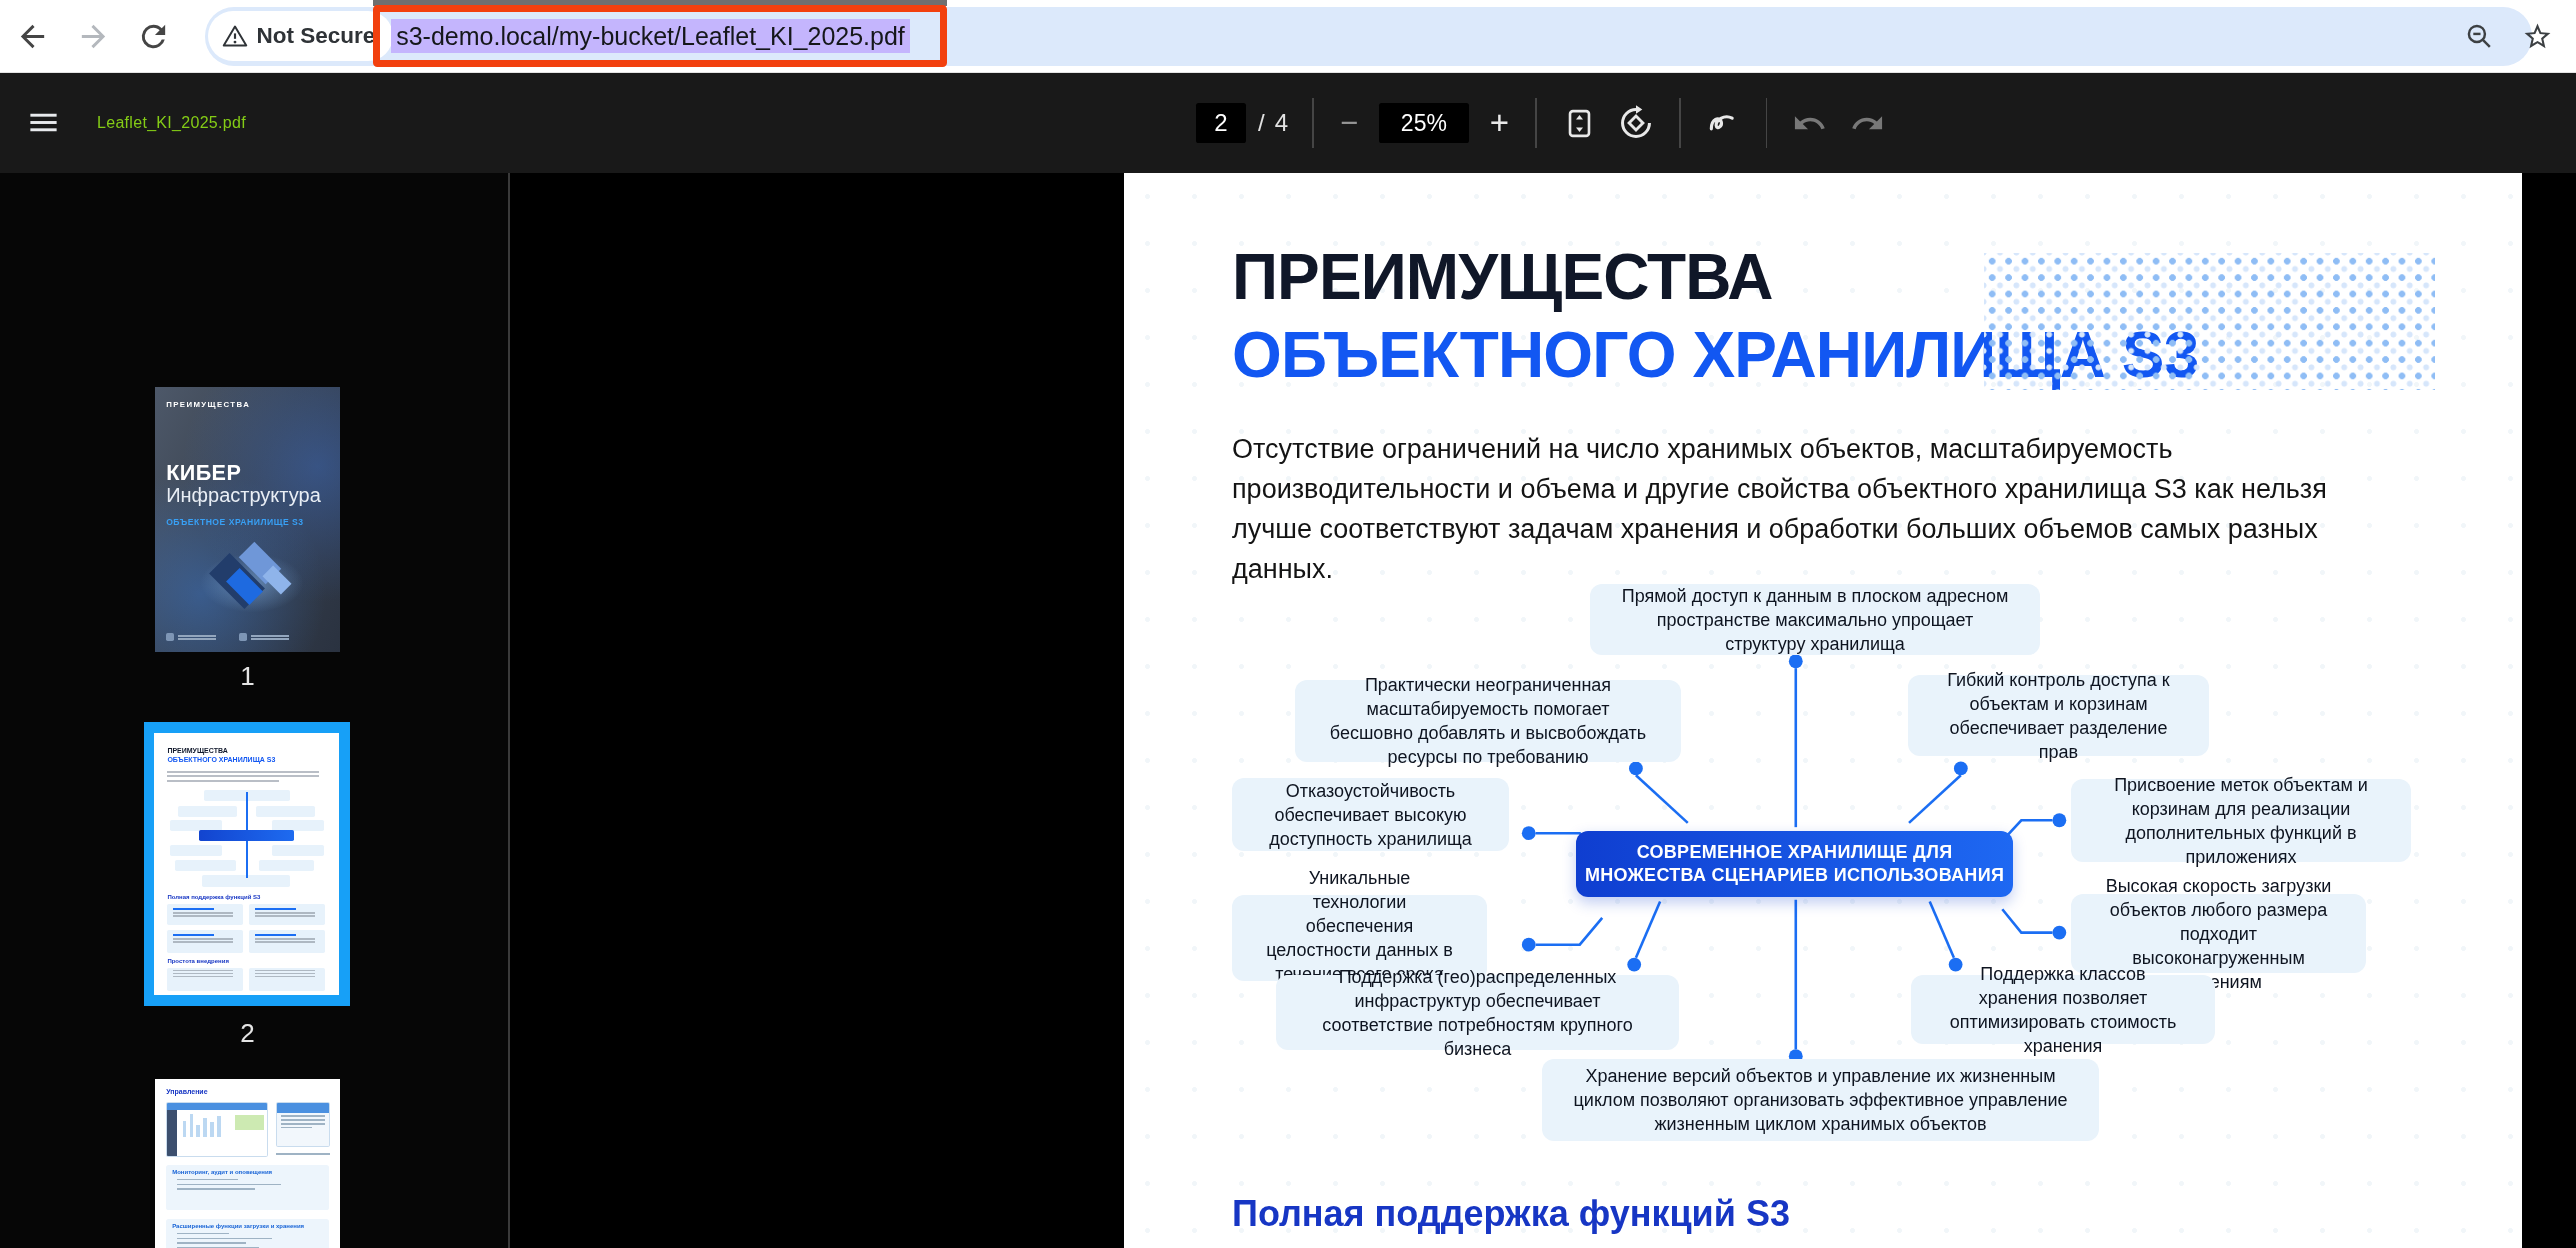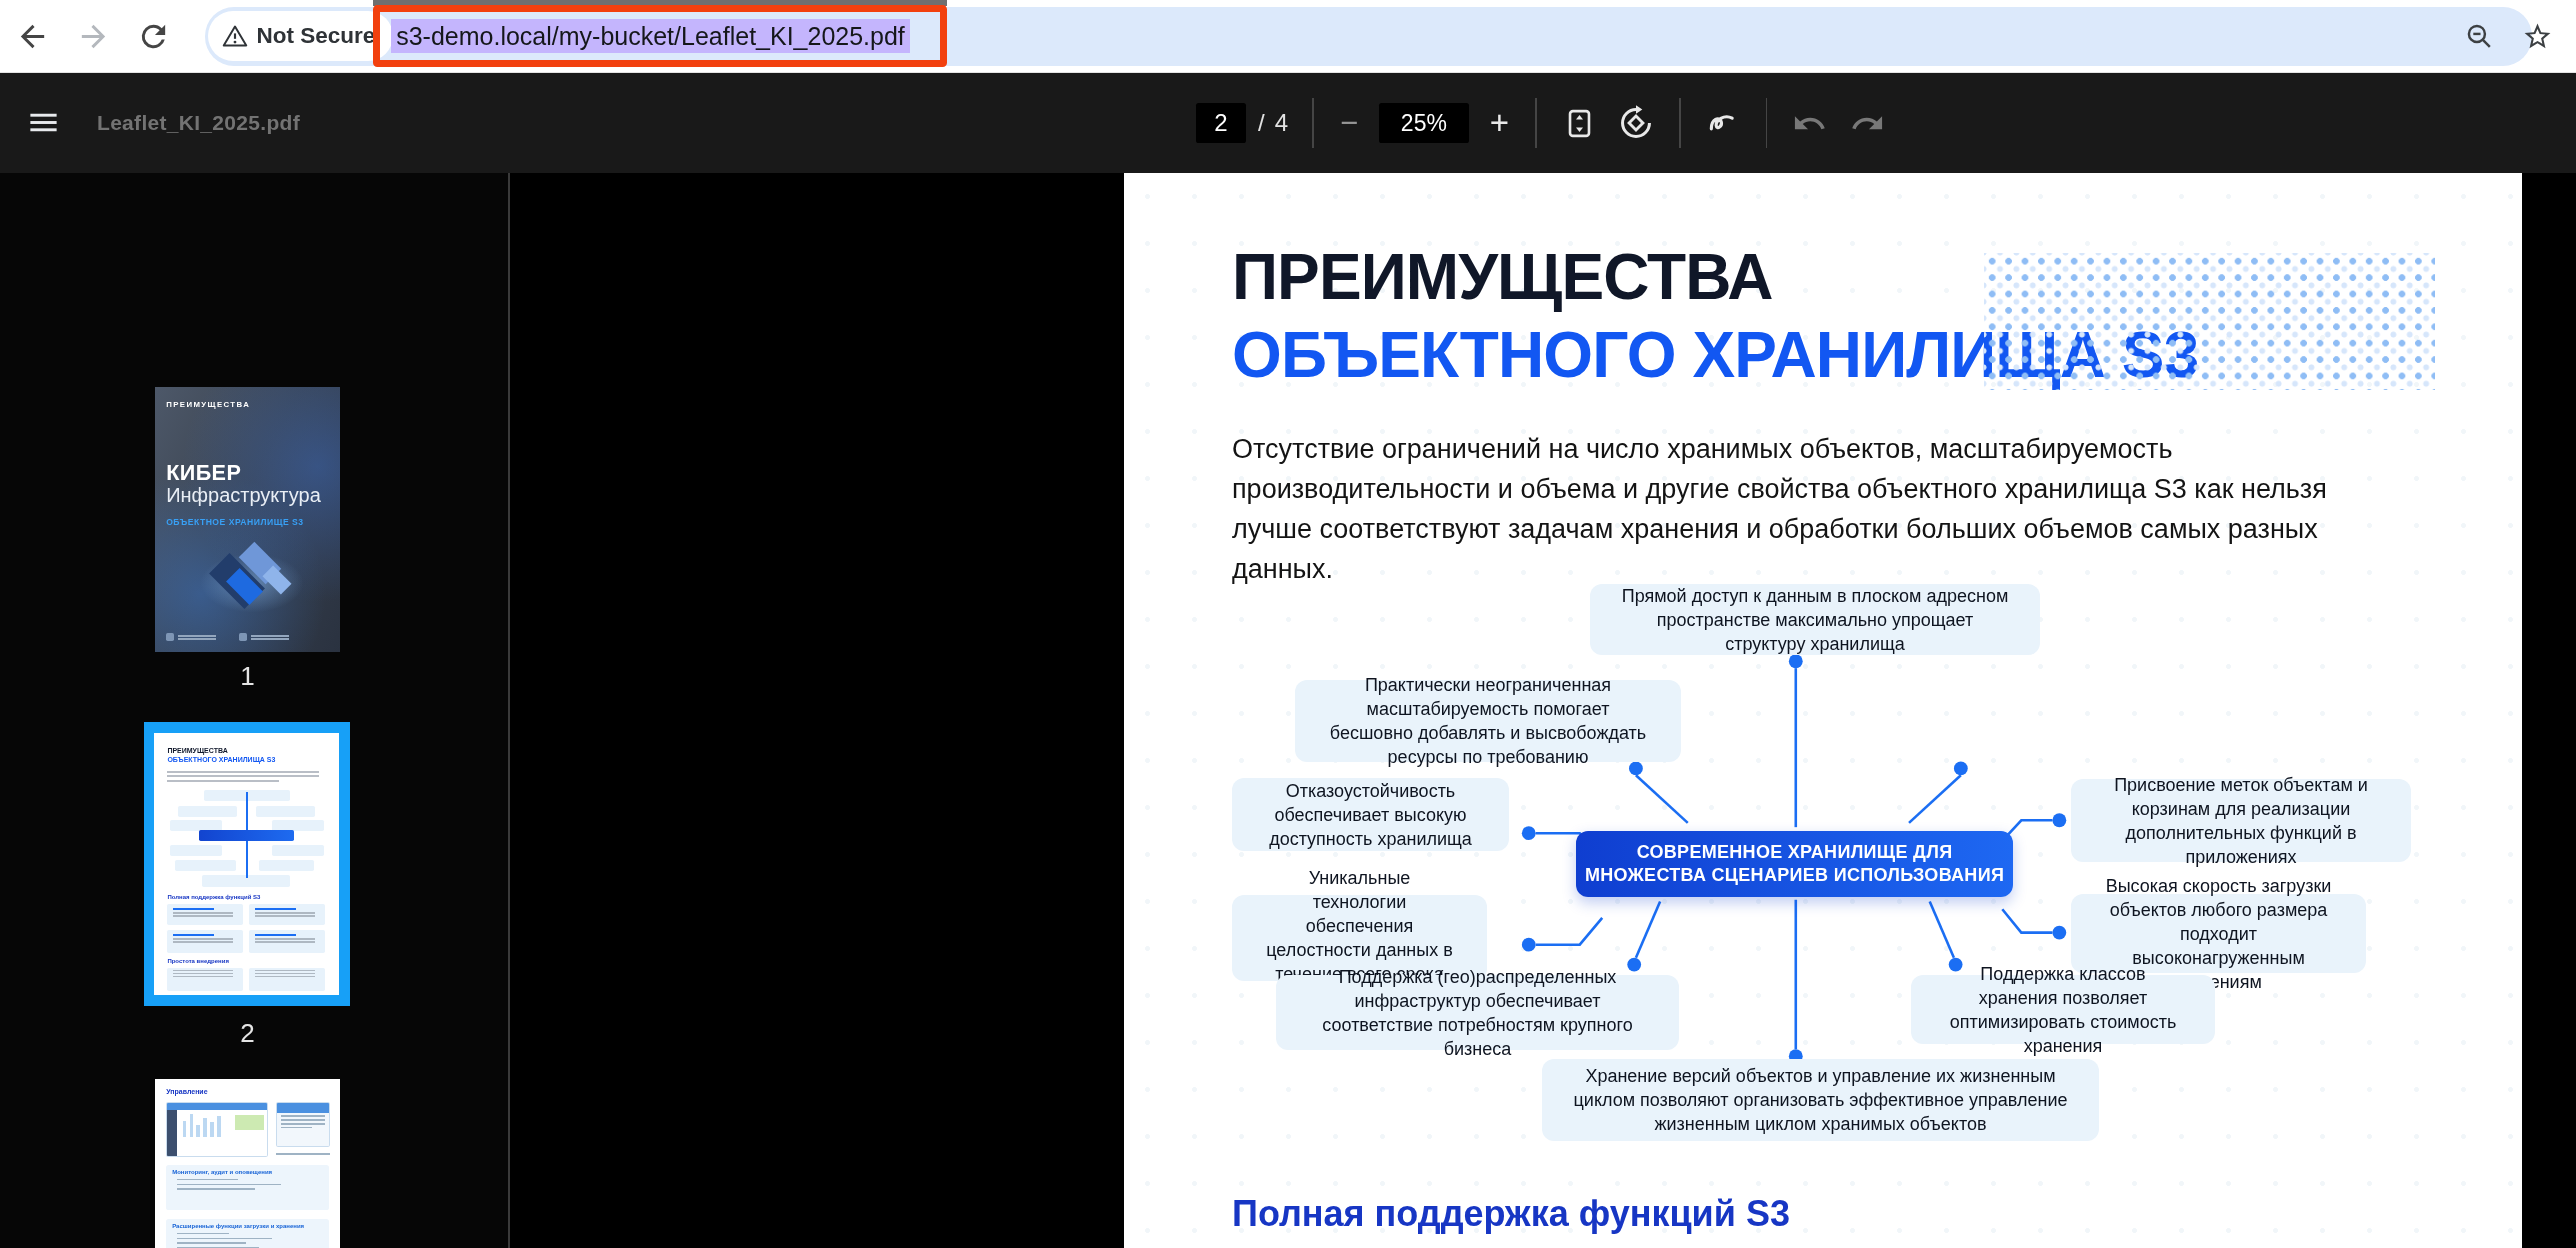--- a/index.html
+++ b/index.html
@@ -18,21 +18,21 @@
   .security-label { font-size:22.5px; font-weight:700; color:#2f3337; white-space:nowrap; }
   .url-text { position:absolute; left:391px; top:19px; z-index:7; font-size:25px; color:#15171a; background:#c4b5fd; padding:2.6px 5.2px; white-space:nowrap; }
   .url-gray-cap { position:absolute; left:373px; top:0; width:574px; height:6px; background:#6f6f6f; z-index:8; }
   .url-annotation { position:absolute; left:373px; top:5.2px; width:574px; height:62px; border:7.8px solid #f2400e; border-radius:4.3px; z-index:9; pointer-events:none; }
   .omni-icon { position:absolute; top:21px; width:31px; height:31px; z-index:6; cursor:pointer; }
   #zoom-page-icon { left:2464px; } #star-icon { left:2522px; }
 
   
   .pdf-toolbar { position:absolute; left:0; top:73px; width:2576px; height:100px; background:#191919; z-index:4; }
   .hamburger { position:absolute; left:22.5px; top:29px; width:41px; height:41px; display:flex; align-items:center; justify-content:center; cursor:pointer; }
-  .pdf-title { position:absolute; left:97px; top:0; height:100px; display:flex; align-items:center; font-size:21px; color:#737373; font-weight:700; letter-spacing:0.3px; }
+  .pdf-title { position:absolute; left:97px; top:0; height:100px; display:flex; align-items:center; font-size:16px; color:#84cc16; font-weight:400; letter-spacing:0.3px; }
   .controls { position:absolute; left:1196px; top:0; height:100px; display:flex; align-items:center; color:#e8e8e8; }
   .page-box { width:50px; height:40px; background:#000; border-radius:2.6px; display:flex; align-items:center; justify-content:center; font-size:24px; color:#fff; }
   .page-count { margin-left:12px; font-size:24px; color:#e2e2e2; letter-spacing:1.7px; white-space:nowrap; }
   .tsep { width:1.7px; height:50px; background:#454545; margin:0 22.5px; }
   .zoom-minus { font-size:31px; color:#969696; cursor:pointer; padding:0 3.5px; }
   .zoom-box { width:90px; height:40px; background:#000; border-radius:2.6px; margin:0 17.3px; display:flex; align-items:center; justify-content:center; font-size:23px; color:#fff; }
   .zoom-plus { font-size:33px; color:#eaeaea; cursor:pointer; padding:0 3.5px; }
   .tool-icon { width:40px; height:40px; display:flex; align-items:center; justify-content:center; cursor:pointer; }
   .tool-icon + .tool-icon { margin-left:17.3px; }
   .disabled-icon svg path { fill:#787878; }
@@ -380,20 +380,21 @@
             <circle cx="1082" cy="749" r="8"></circle>
           <circle cx="468" cy="893" r="8"></circle>
             <circle cx="1082" cy="879" r="8"></circle>
           <circle cx="590" cy="916" r="8"></circle>
             <circle cx="962" cy="916" r="8"></circle>
         </g>
       </svg>
 
       <div class="node node-t">Прямой доступ к данным в плоском адресном пространстве максимально упрощает структуру хранилища</div>
       <div class="node node-l1">Практически неограниченная масштабируемость помогает бесшовно добавлять и высвобождать ресурсы по требованию</div>
+      <div class="node node-r1">Гибкий контроль доступа к объектам и корзинам обеспечивает разделение прав</div>
       <div class="node node-l2">Отказоустойчивость обеспечивает высокую доступность хранилища</div>
       <div class="node node-r2">Присвоение меток объектам и корзинам для реализации дополнительных функций в приложениях</div>
       <div class="node-center">СОВРЕМЕННОЕ ХРАНИЛИЩЕ ДЛЯ МНОЖЕСТВА СЦЕНАРИЕВ ИСПОЛЬЗОВАНИЯ</div>
       <div class="node node-l3">Уникальные технологии обеспечения целостности данных в течение всего срока хранения</div>
       <div class="node node-r3">Высокая скорость загрузки объектов любого размера подходит высоконагруженным решениям</div>
       <div class="node node-l4">Поддержка (гео)распределенных инфраструктур обеспечивает соответствие потребностям крупного бизнеса</div>
       <div class="node node-r4">Поддержка классов хранения позволяет оптимизировать стоимость хранения</div>
       <div class="node node-b">Хранение версий объектов и управление их жизненным циклом позволяют организовать эффективное управление жизненным циклом хранимых объектов</div>
 
       <div class="doc-section-h">Полная поддержка функций S3</div>

